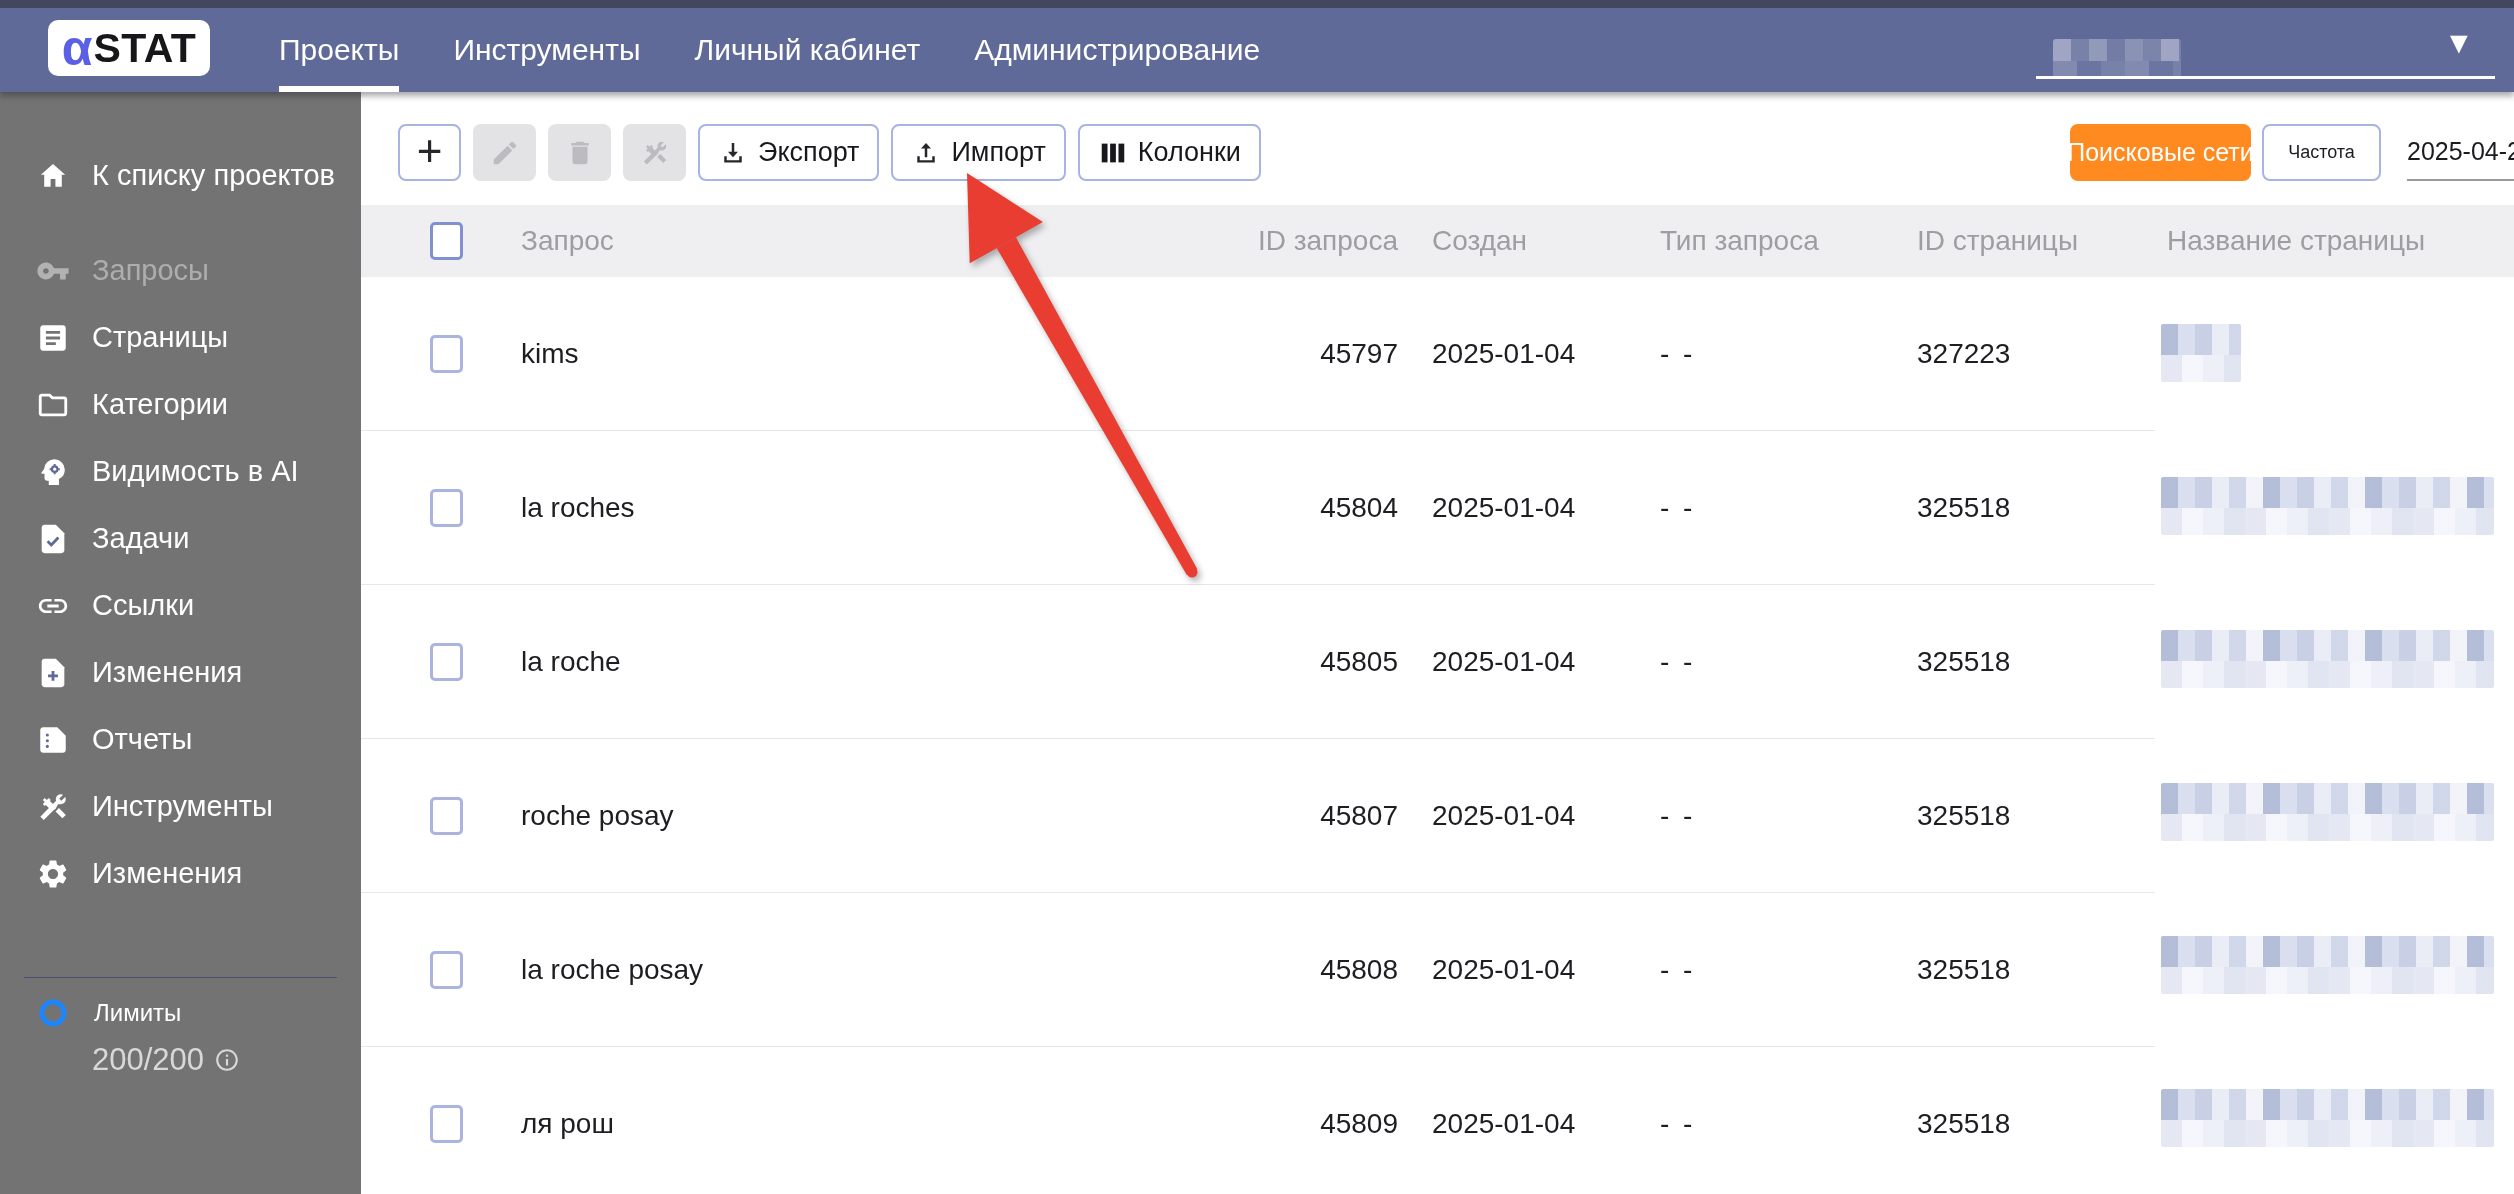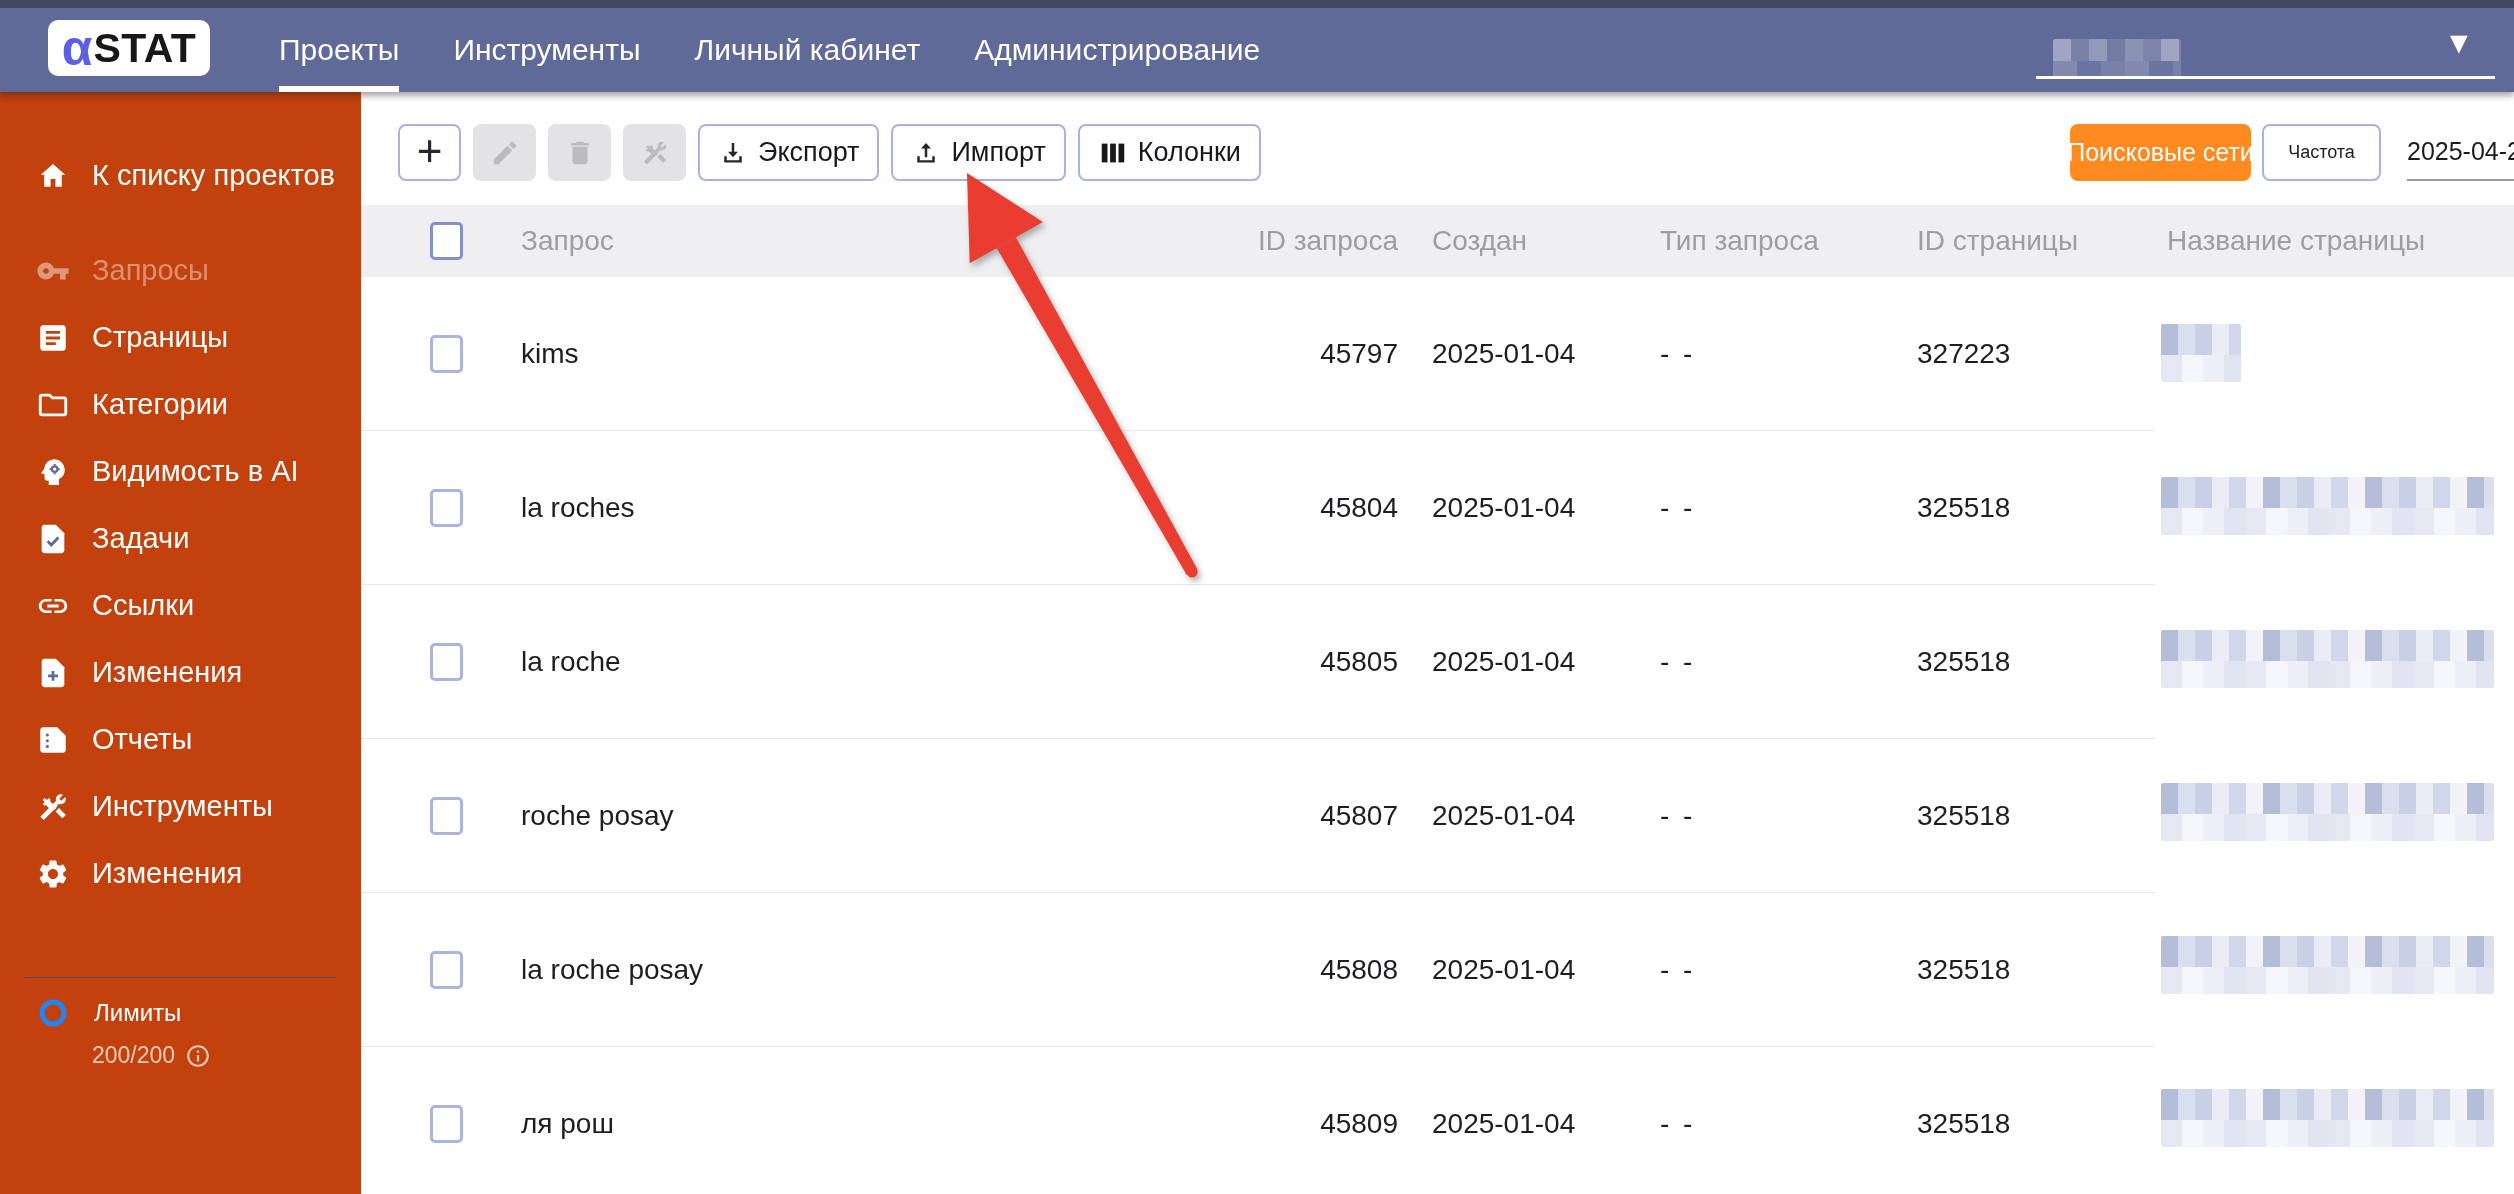--- a/index.html
+++ b/index.html
@@ -18,31 +18,31 @@
   .nav-item{position:relative;height:84px;display:flex;align-items:center;color:#fff;font-size:30px;cursor:pointer;white-space:nowrap;}
   .nav-item.active::after{content:'';position:absolute;left:0;right:0;bottom:0;height:6px;background:#fff;}
   .acct-blob{position:absolute;left:2053px;top:39px;width:128px;height:40px;border-radius:3px;
     background:
       repeating-linear-gradient(90deg, rgba(255,255,255,.40) 0 18px, rgba(255,255,255,.16) 18px 36px, rgba(255,255,255,.32) 36px 54px, rgba(255,255,255,.12) 54px 72px, rgba(255,255,255,.28) 72px 90px, rgba(255,255,255,.18) 90px 108px) 0 0/100% 22px no-repeat,
       repeating-linear-gradient(90deg, rgba(255,255,255,.22) 0 24px, rgba(255,255,255,.08) 24px 48px, rgba(255,255,255,.16) 48px 72px) 0 22px/100% 18px no-repeat;}
   .acct-caret{position:absolute;left:2444px;top:28px;color:#fff;font-size:30px;line-height:1;cursor:pointer;}
   .acct-underline{position:absolute;left:2036px;top:76px;width:459px;height:3px;background:#fff;}
 
   
-  .sidebar{position:absolute;left:0;top:92px;width:361px;height:1102px;background:#c2410c;z-index:10;padding-top:50px;box-sizing:border-box;}
+  .sidebar{position:absolute;left:0;top:92px;width:361px;height:1102px;background:#737373;z-index:10;padding-top:50px;box-sizing:border-box;}
   .side-item{height:67px;display:flex;align-items:center;padding-left:36px;color:#fff;font-size:29px;cursor:pointer;white-space:nowrap;}
   .side-item .sicon{width:34px;height:34px;margin-right:22px;flex:0 0 34px;display:flex;align-items:center;justify-content:center;}
   .side-menu{margin-top:28px;}
   .side-item.muted{color:rgba(255,255,255,.42);}
   .side-item.muted svg{opacity:.45;}
   .limits{position:absolute;left:0;top:885px;width:100%;}
   .limits-divider{border:none;border-top:1px solid #4a506e;margin:0 24px 20px 24px;}
   .limits-row{display:flex;align-items:center;padding-left:38px;}
   .limits-label{color:#fff;font-size:24px;margin-left:26px;}
-  .limits-value{display:flex;align-items:center;gap:10px;margin:14px 0 0 92px;color:rgba(255,255,255,.72);font-size:23px;}
+  .limits-value{display:flex;align-items:center;gap:10px;margin:14px 0 0 92px;color:rgba(255,255,255,.72);font-size:31px;}
 
   
   .content{position:absolute;left:361px;top:92px;width:2153px;height:1102px;background:#fff;}
 
   .toolbar{position:relative;height:113px;}
   .tb-left{position:absolute;left:37px;top:32px;display:flex;gap:12px;align-items:center;}
   .tbtn{height:57px;box-sizing:border-box;border-radius:8px;display:flex;align-items:center;justify-content:center;cursor:pointer;background:#fff;}
   .tbtn.sq{width:63px;}
   .tbtn.outline{border:2px solid #a7b3e0;}
   .tbtn.grey{background:#e3e3e6;border:none;cursor:default;}

